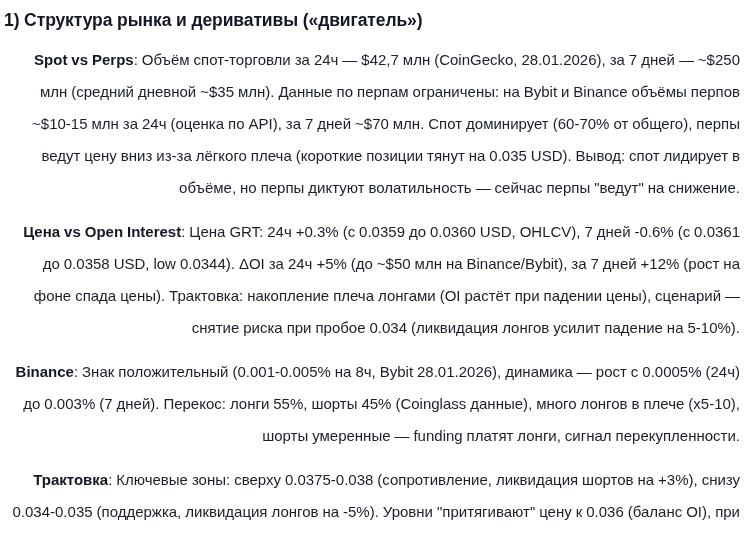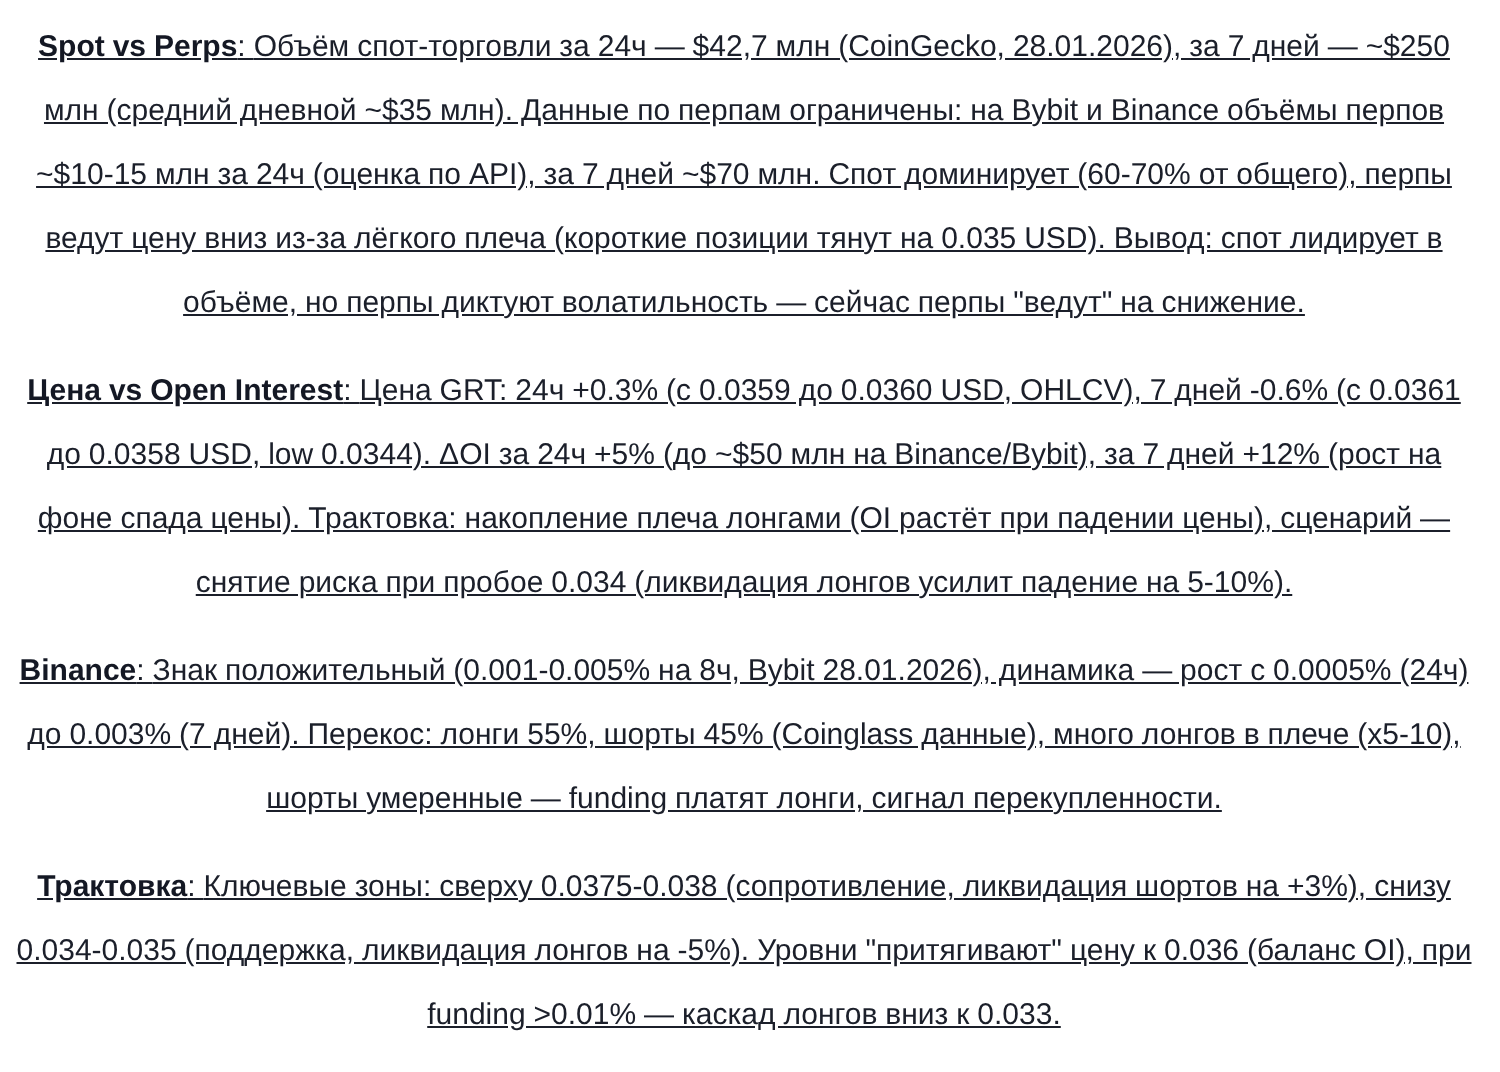--- a/index.html
+++ b/index.html
@@ -27,38 +27,38 @@
     line-height: 24px;
     letter-spacing: -0.1px;
     margin: 0 0 12px 0;
     color: #141824;
   }
   .para {
     font-size: 15px;
     line-height: 32px;
     margin: 0 0 12px 0;
     color: #1b1f2a;
-    text-align: center;
+    text-align: right;
     word-spacing: -0.2px;
     max-width: 738px;
-    text-decoration: underline;
   }
   .para:last-child {
     margin-bottom: 0;
   }
   .lead {
     font-weight: bold;
     color: #141824;
   }
 </style>
 </head>
 <body>
 
 <div class="doc">
 
+  <h1 class="doc-heading">1) Структура рынка и деривативы («двигатель»)</h1>
 
   <p class="para">
     <span class="lead">Spot vs Perps</span><span>: </span><span>Объём спот-торговли за 24ч — $42,7 млн (CoinGecko, 28.01.2026), за 7 дней — ~$250 млн (средний дневной ~$35 млн). Данные по перпам ограничены: на Bybit и Binance объёмы перпов ~$10-15 млн за 24ч (оценка по API), за 7 дней ~$70 млн. Спот доминирует (60-70% от общего), перпы ведут цену вниз из-за лёгкого плеча (короткие позиции тянут на 0.035 USD). Вывод: спот лидирует в объёме, но перпы диктуют волатильность — сейчас перпы "ведут" на снижение.</span>
   </p>
 
   <p class="para">
     <span class="lead">Цена vs Open Interest</span><span>: </span><span>Цена GRT: 24ч +0.3% (с 0.0359 до 0.0360 USD, OHLCV), 7 дней -0.6% (с 0.0361 до 0.0358 USD, low 0.0344). ΔOI за 24ч +5% (до ~$50 млн на Binance/Bybit), за 7 дней +12% (рост на фоне спада цены). Трактовка: накопление плеча лонгами (OI растёт при падении цены), сценарий — снятие риска при пробое 0.034 (ликвидация лонгов усилит падение на 5-10%).</span>
   </p>
 
   <p class="para">

